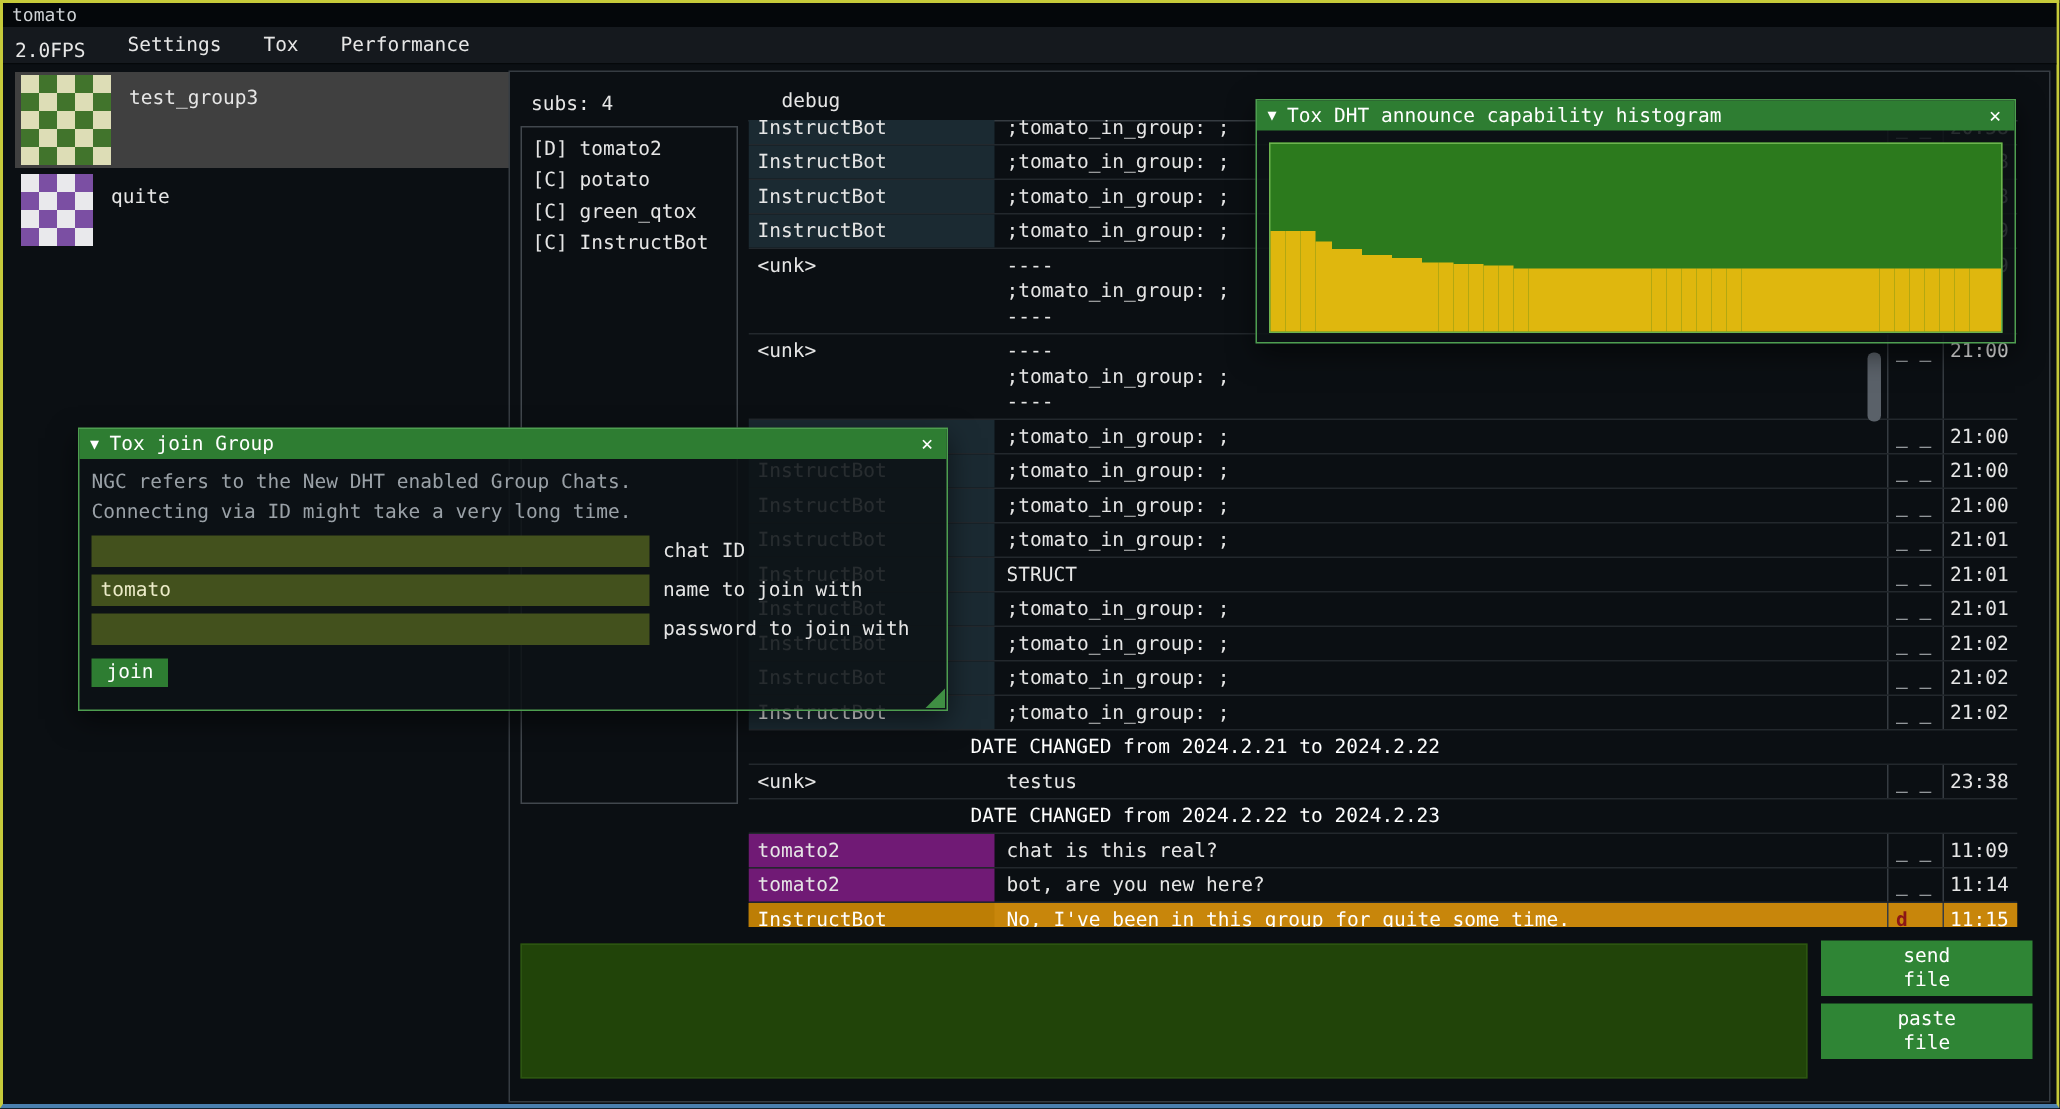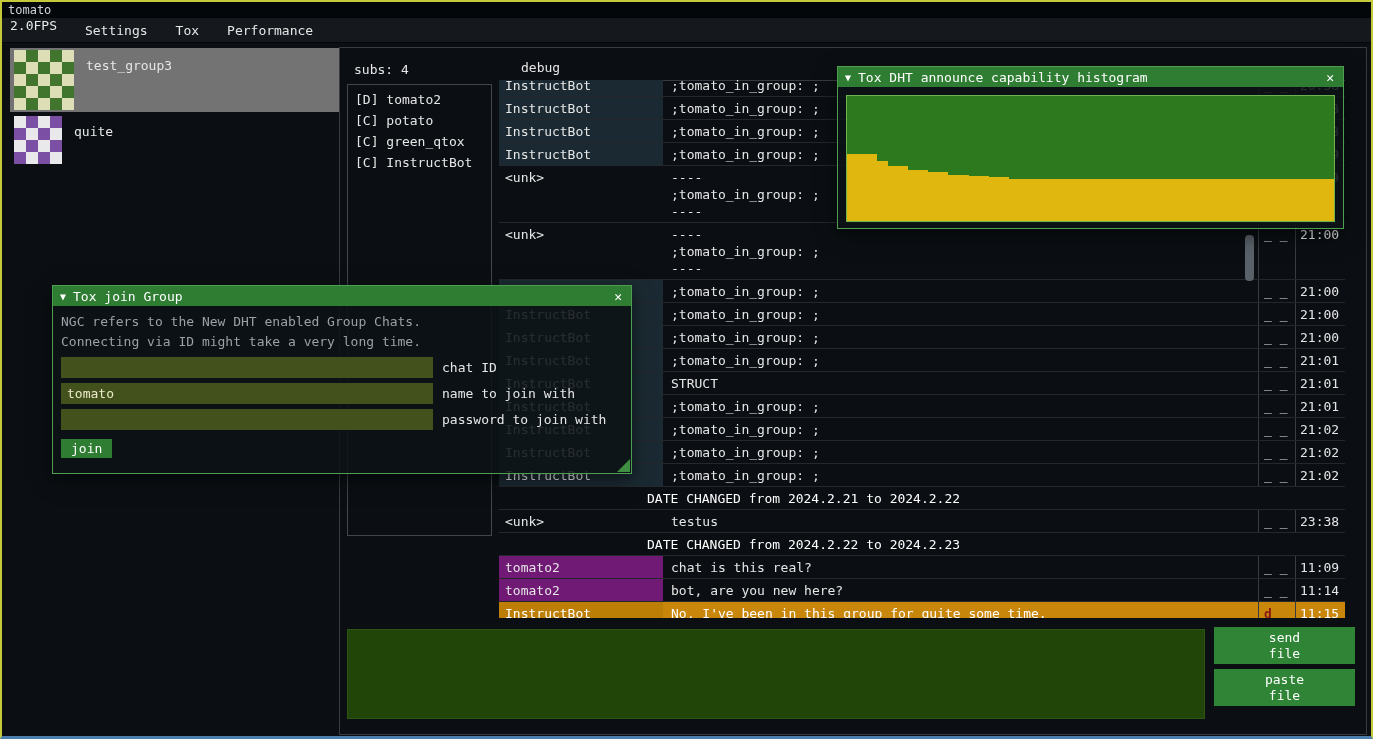--- a/index.html
+++ b/index.html
@@ -5,29 +5,29 @@
   html,body{margin:0;padding:0;background:#000;}
   .app{
     position:relative;width:1373px;height:739px;box-sizing:border-box;
     background:#0b0f13;overflow:hidden;
     border:2px solid #c6ca3a;border-bottom:3px solid #4a7fae;
     font-family:"DejaVu Sans Mono",monospace;font-size:13px;color:#e6e6e6;
   }
   .titlebar{position:absolute;top:0;left:0;right:0;height:16px;background:#04070a;
     color:#cfd3d6;font-size:12px;line-height:16px;padding-left:6px;}
   .menubar{position:absolute;top:16px;left:0;right:0;height:24px;background:#15191e;
-    border-bottom:1px solid #05080a;display:flex;align-items:flex-start;}
+    border-bottom:1px solid #05080a;display:flex;align-items:flex-end;}
   .fps{padding:0 14px 0 8px;}
   .menu-items{display:flex;height:100%;}
   .menu-item{padding:0 14px;display:flex;align-items:center;cursor:default;}
 
   
   .group-list{position:absolute;left:8px;top:46px;width:330px;}
   .group-item{display:flex;align-items:flex-start;padding:2px 4px;margin-bottom:2px;}
-  .group-item.selected{background:#737373;}
+  .group-item.selected{background:#404040;}
   .gicon{margin-right:12px;flex:0 0 auto;}
   .gicon.a{width:60px;height:60px;background-color:#ddddb6;
     background-image:conic-gradient(#41742c 25%, transparent 0 50%, #41742c 0 75%, transparent 0);
     background-size:24px 24px;}
   .gicon.b{width:48px;height:48px;background-color:#e9e9ec;
     background-image:conic-gradient(#7b4fa3 25%, transparent 0 50%, #7b4fa3 0 75%, transparent 0);
     background-size:24px 24px;}
   .gname{padding-top:8px;}
 
   

